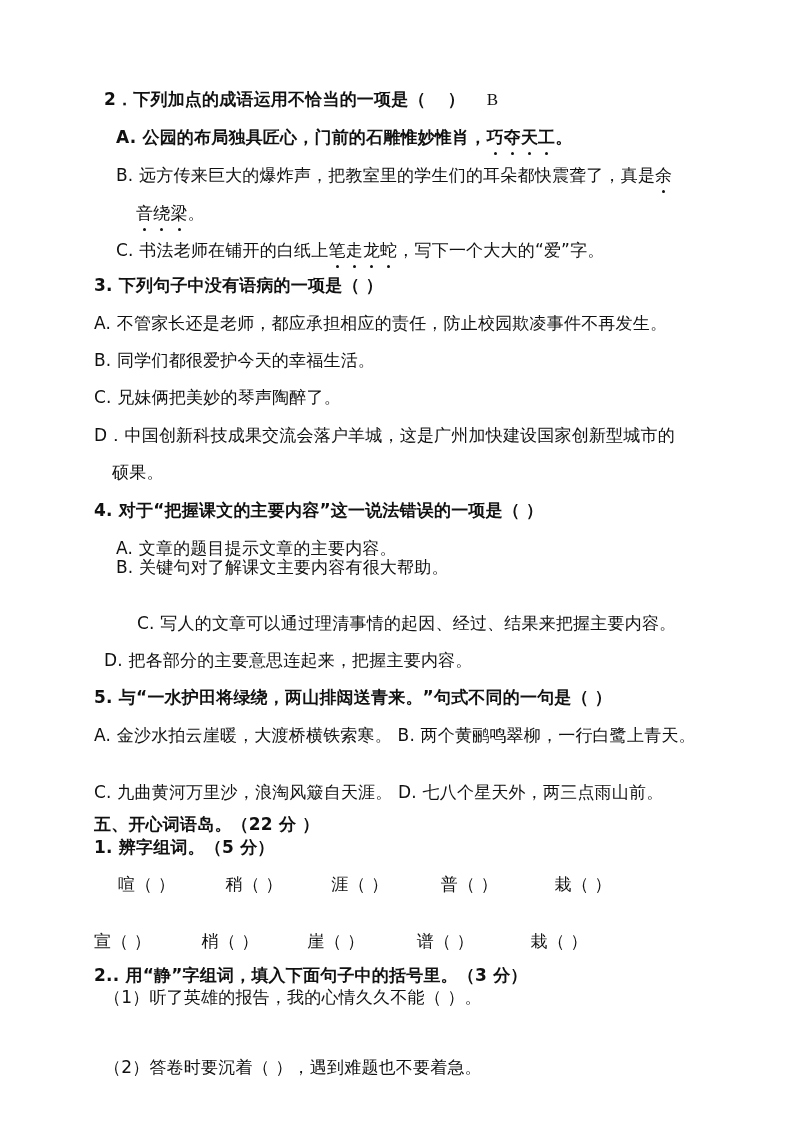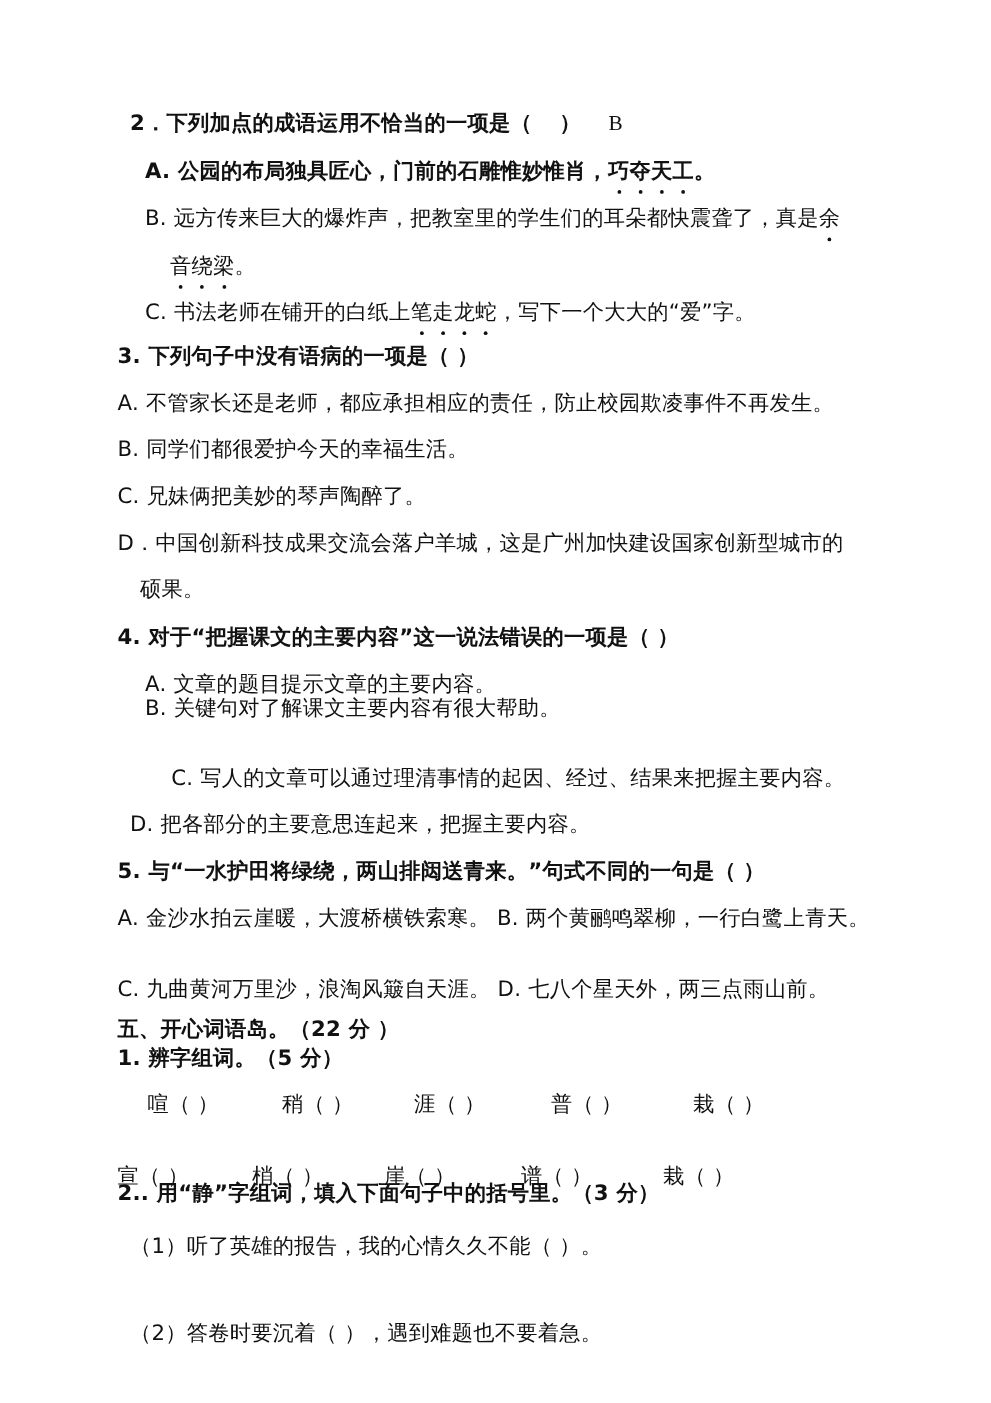--- a/index.html
+++ b/index.html
@@ -76,15 +76,15 @@
   <span style="display:inline-block;">栽（          ）</span>
 </div>
 <div class="line" style="left:94px; top:910px;margin-top:20px;">
   <span style="display:inline-block; width:102px;">宣（          ）</span>
   <span style="display:inline-block; width:100px;">梢（      ）</span>
   <span style="display:inline-block; width:104px;">崖（       ）</span>
   <span style="display:inline-block; width:108px;">谱（         ）</span>
   <span style="display:inline-block;">栽（            ）</span>
 </div>
 
-<div class="line bold" style="left:94px; top:944px;">2.. 用“静”字组词，填入下面句子中的括号里。（3 分）</div>
+<div class="line bold" style="left:94px; top:964px;">2.. 用“静”字组词，填入下面句子中的括号里。（3 分）</div>
 <div class="line" style="left:104px; top:986px;">（1）听了英雄的报告，我的心情久久不能（        ）。</div>
 <div class="line" style="left:104px; top:1056px;">（2）答卷时要沉着（              ），遇到难题也不要着急。</div>
 
 </body></html>

